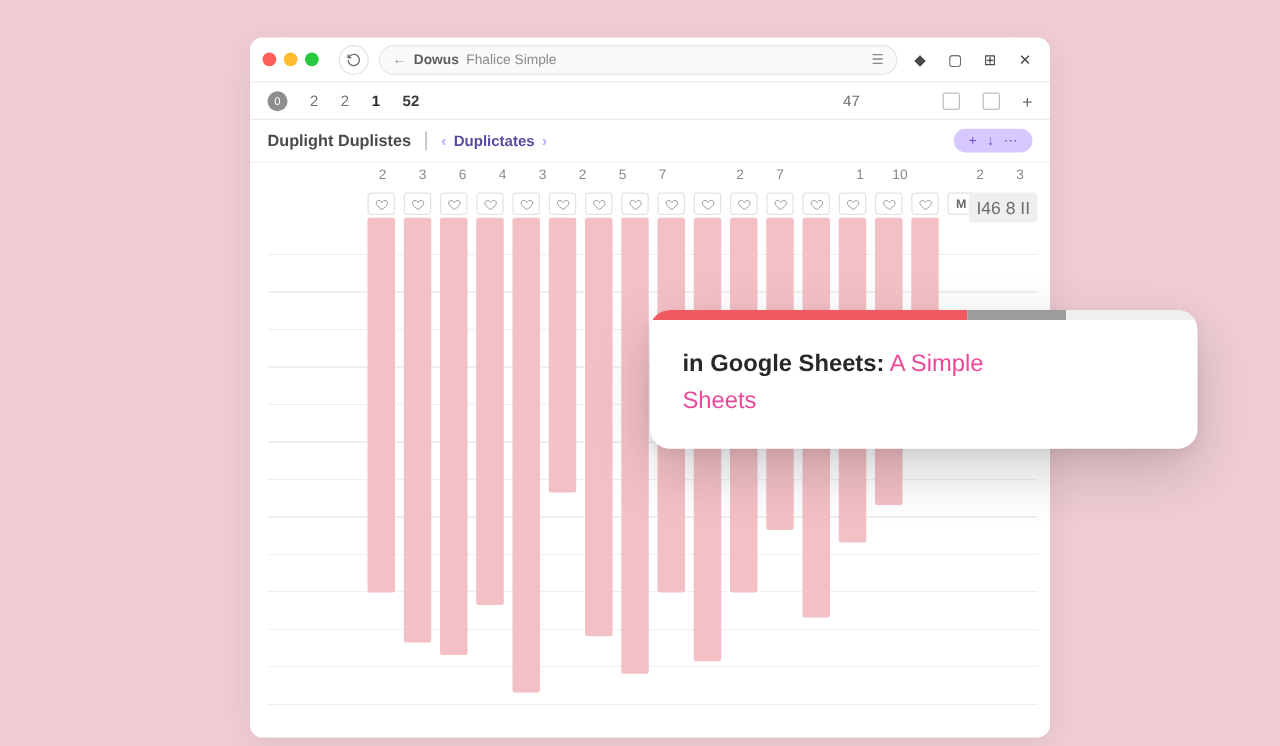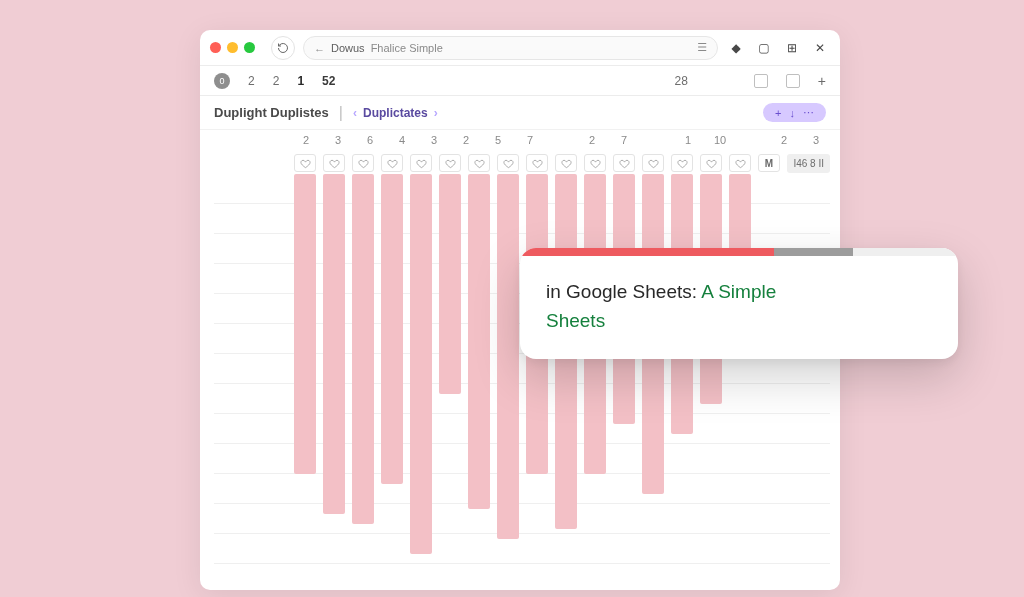--- a/index.html
+++ b/index.html
@@ -59,21 +59,21 @@
     border: 1px solid #e6e6e6;
     border-radius: 14px;
     display: flex;
     align-items: center;
     padding: 0 10px;
     gap: 6px;
     font-size: 11px;
     color: #8a8a8a;
     background:#fafafa;
   }
-  .addr .lead { font-weight:400; color:#5d5d5d; }
+  .addr .lead { font-weight:700; color:#5d5d5d; }
   .icon-btn {
     width: 20px; height: 20px;
     display:flex; align-items:center; justify-content:center;
     font-size:12px; color:#484848;
     cursor:pointer;
   }
   .tabs-row {
     height: 30px;
     border-bottom: 1px solid #ececec;
     display:flex;
@@ -163,21 +163,21 @@
     position:relative;
   }
   .marker svg { width:11px; height:11px; stroke:#8b8b8b; fill:none; stroke-width:1.5; }
   .marker.m { font-weight:600; color:#6a6a6a; }
   .right-badge {
     position:absolute;
     right:10px;
     top:6px;
     background:#efefef;
     color:#6d6d6d;
-    font-size:10px;
+    font-size:14px;
     padding: 4px 6px;
     border-radius:3px;
   }
   .bars-wrap {
     position:relative;
     height: 400px;
     margin-left: 4px;
     overflow:hidden;
   }
   .gridlines {
@@ -232,22 +232,22 @@
     font-weight: 600;
     letter-spacing: -0.2px;
     color:#202020;
     margin-bottom: 12px;
   }
   .overlay-body .line2 {
     font-size: 19px;
     color:#282828;
     line-height: 1.5;
   }
-  .overlay-body .line2 .strong { font-weight:400; }
-  .overlay-body .line2 .light { font-weight:300; color:#15803d;margin-top:18px; }
+  .overlay-body .line2 .strong { font-weight:700; }
+  .overlay-body .line2 .light { font-weight:300; color:#ec4899;margin-top:18px; }
 </style>
 </head>
 <body>
 
 <div class="window">
   <div class="titlebar">
     <div class="traffic">
       <div class="dot red"></div>
       <div class="dot yellow"></div>
       <div class="dot green"></div>
@@ -271,21 +271,21 @@
     <div class="icon-btn">✕</div>
   </div>
 
   <div class="tabs-row">
     <span class="chip">0</span>
     <span>2</span>
     <span>2</span>
     <span style="font-weight:700;color:#2a2a2a">1</span>
     <span style="font-weight:600;color:#3a3a3a">52</span>
     <span class="grow"></span>
-    <span>28</span>
+    <span>47</span>
     <span style="width:30px"></span>
     <span class="sq"></span>
     <span class="sq"></span>
     <span class="plus">+</span>
   </div>
 
   <div class="bc-row">
     <span class="crumb">Duplight Duplistes</span>
     <span class="sep">|</span>
     <span class="pill">

